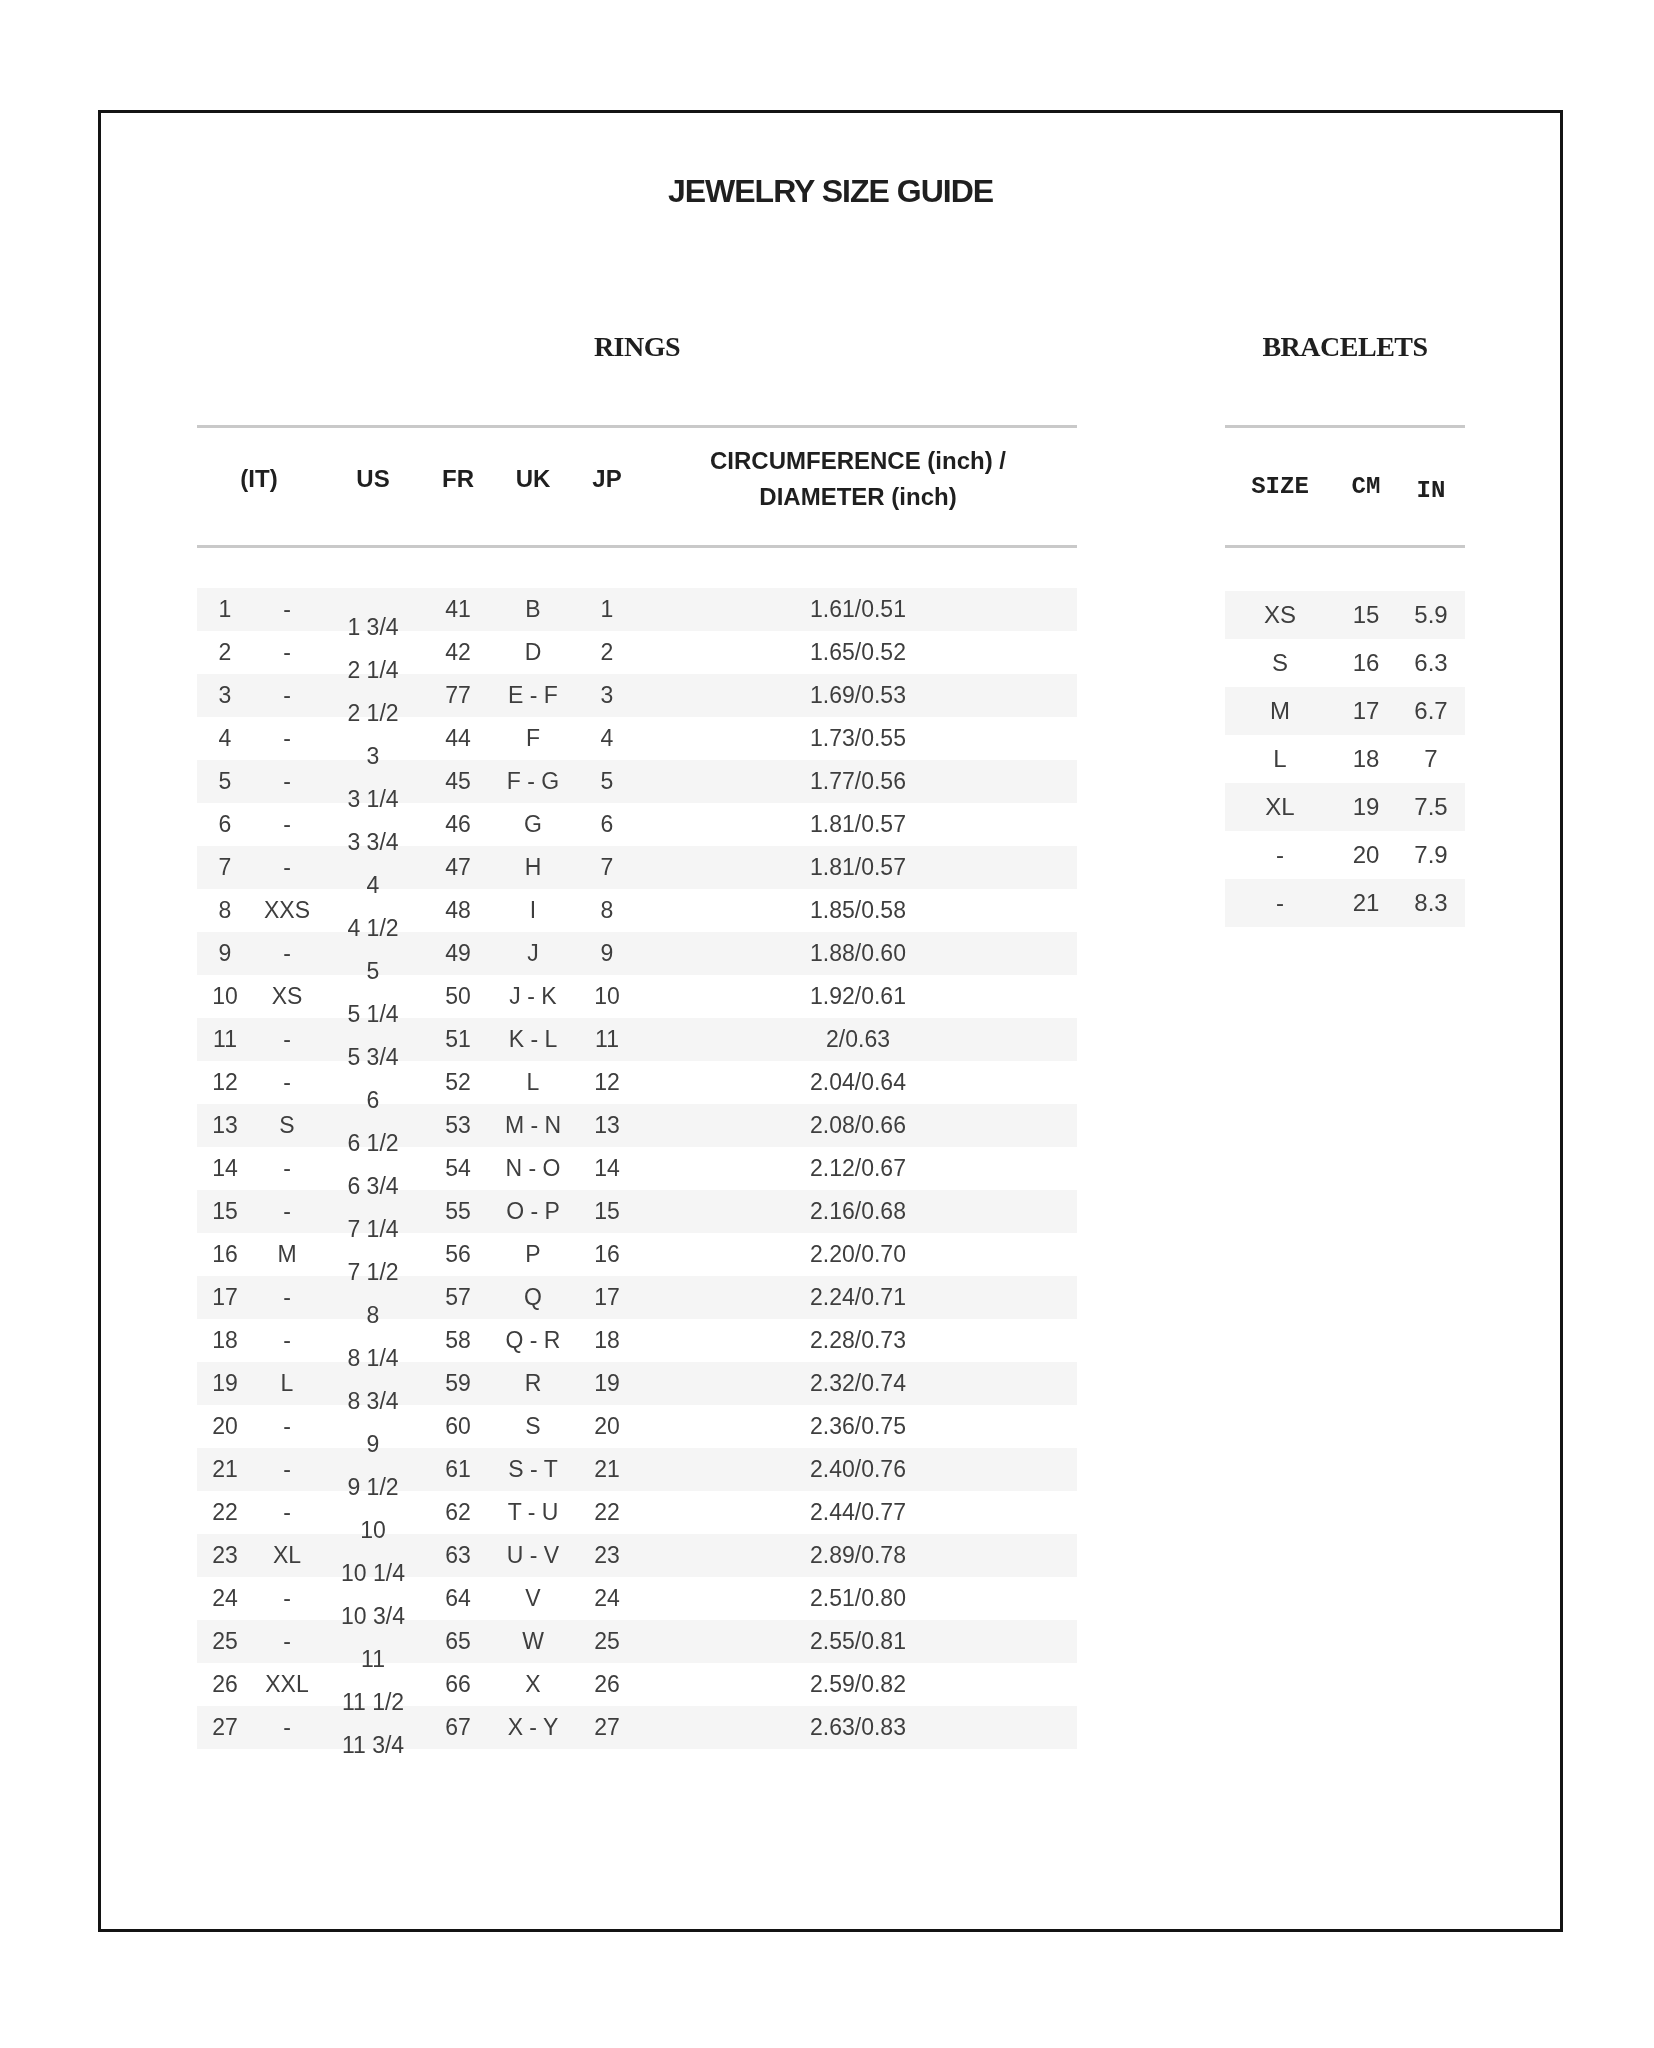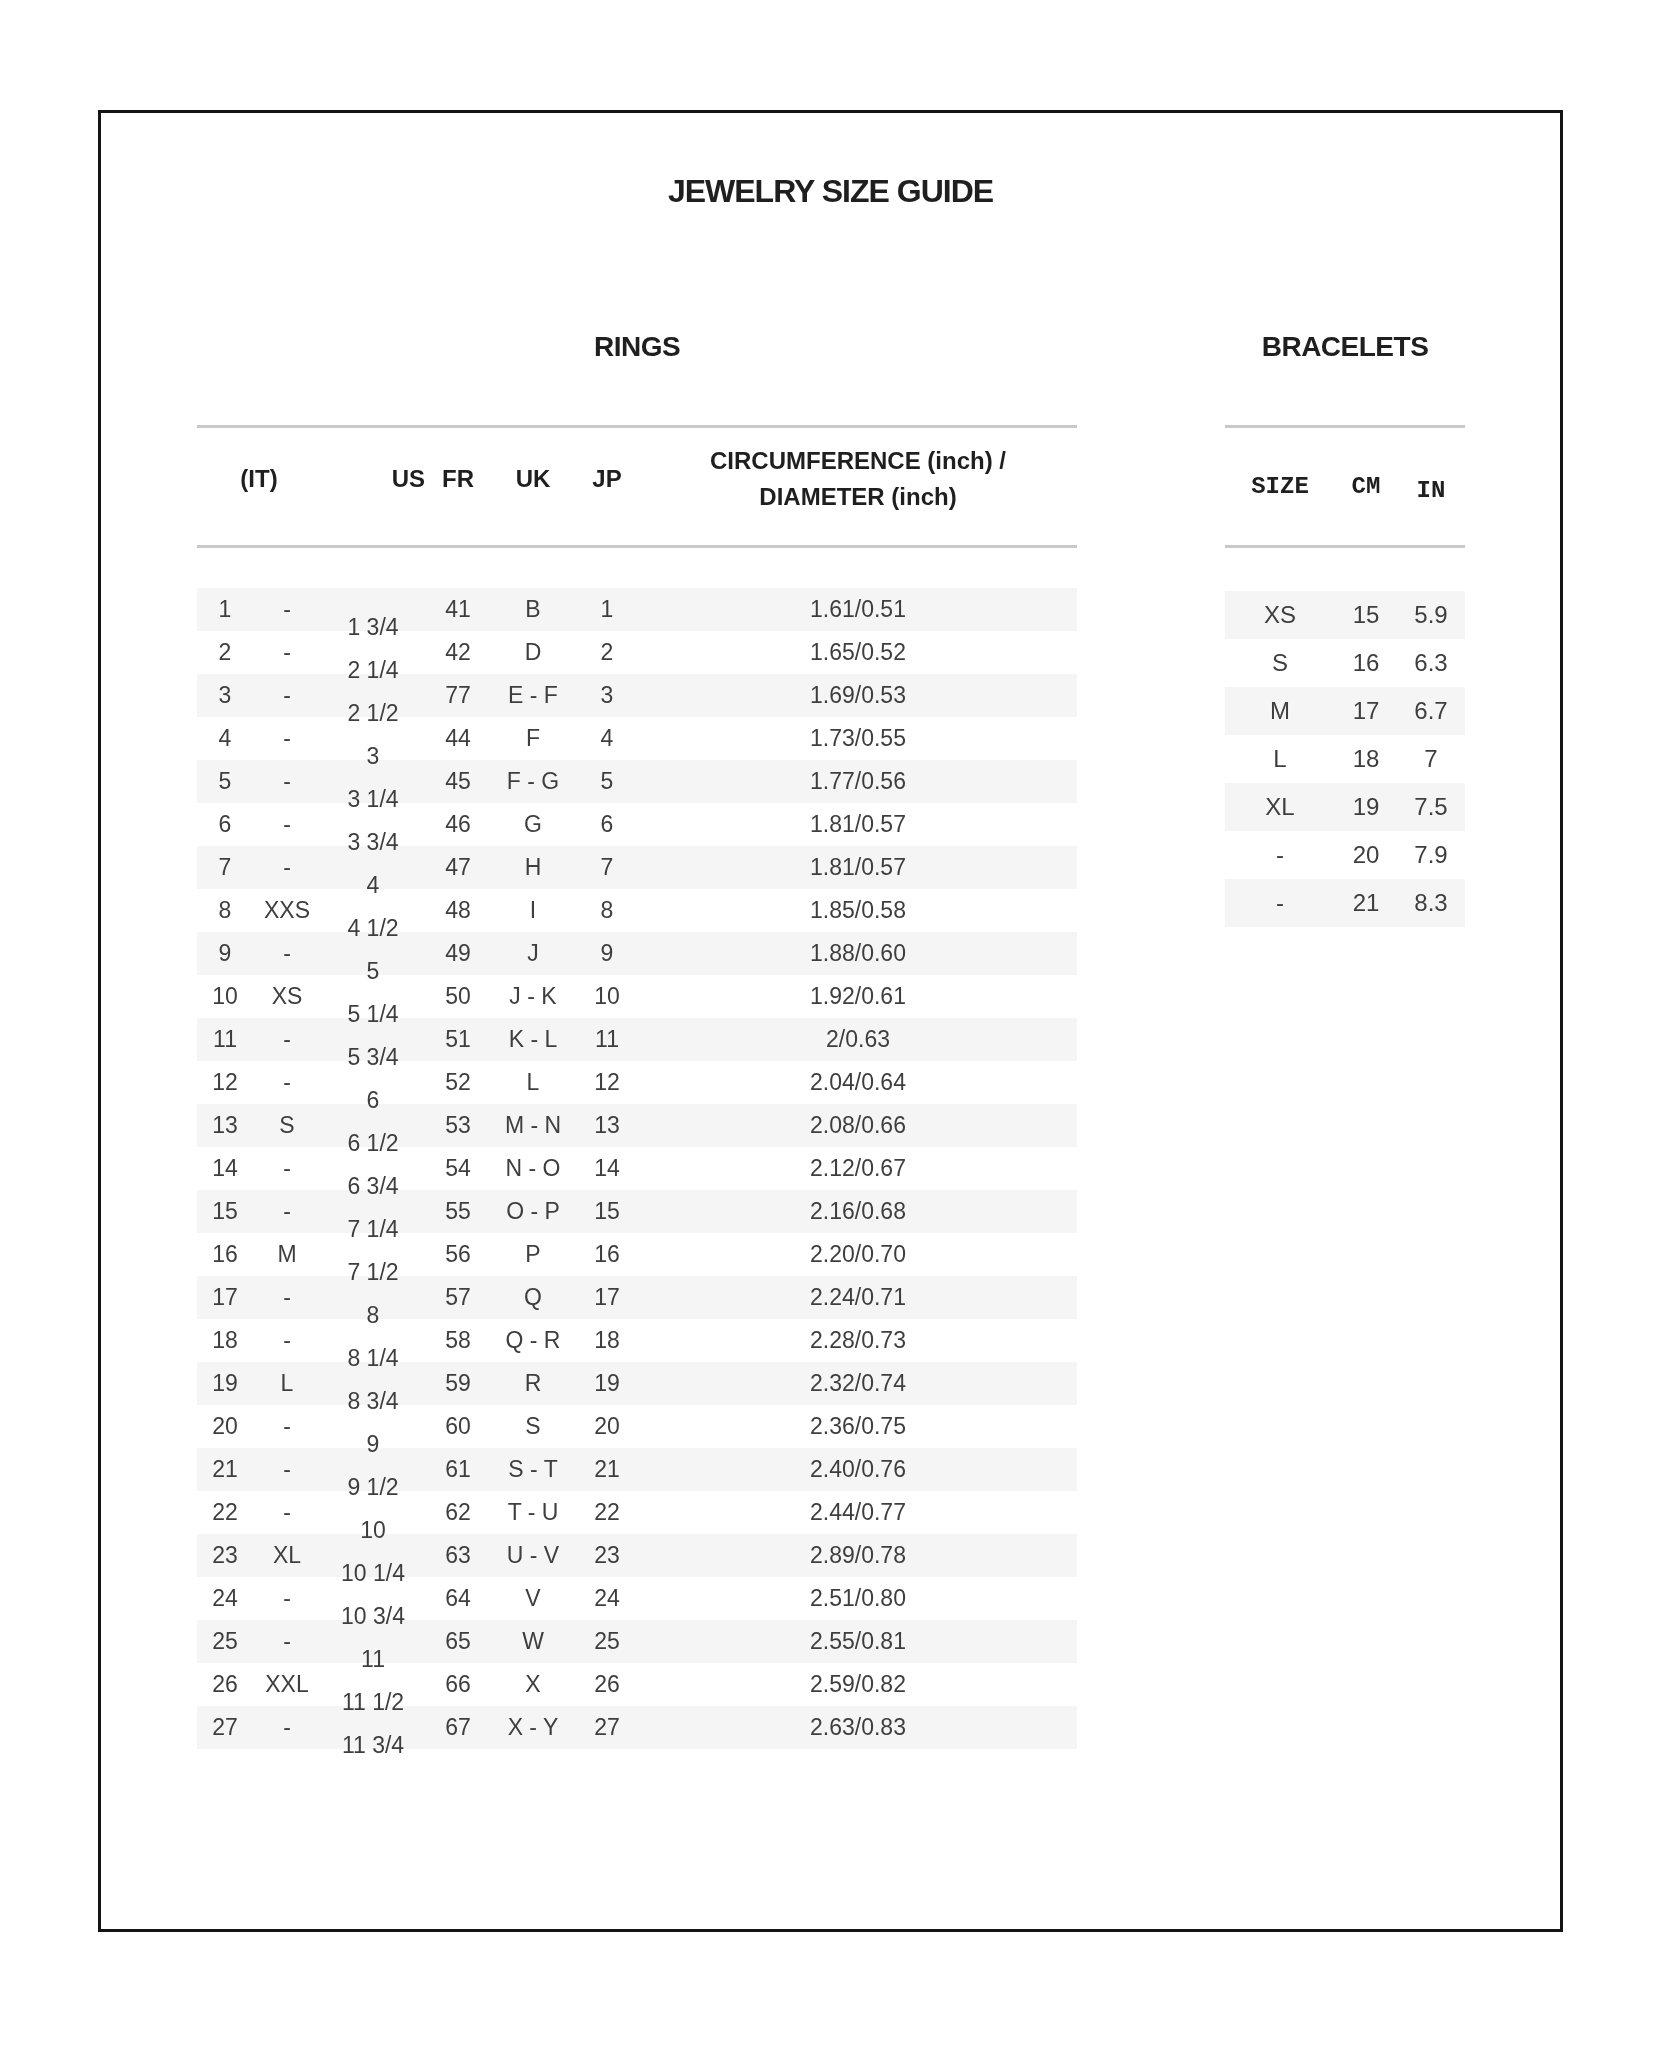--- a/index.html
+++ b/index.html
@@ -30,37 +30,38 @@
     font-size:32px;font-weight:bold;
     letter-spacing:-1px;
     color:var(--heading);
   }
   .section-label{
     position:absolute;top:218px;
     text-align:center;
     font-size:28px;font-weight:bold;
     letter-spacing:-0.5px;
     color:var(--heading);
+    font-family:Liberation Serif, serif;
   }
   .rings-label{left:96px;width:880px;}
   .bracelets-label{left:1124px;width:240px;}
   .rule{position:absolute;height:3px;background:var(--rule);}
   .rule-rings-top{left:96px;width:880px;top:312px;}
   .rule-rings-bottom{left:96px;width:880px;top:432px;}
   .rule-bracelets-top{left:1124px;width:240px;top:312px;}
   .rule-bracelets-bottom{left:1124px;width:240px;top:432px;}
 
   .rings-header{
     position:absolute;left:96px;top:315px;width:880px;height:101px;
     display:flex;align-items:center;
     font-size:24px;font-weight:bold;color:var(--heading);
   }
   .rh{text-align:center;}
   .rh-it{width:124px;}
-  .rh-us{width:104px;text-align:right;}
+  .rh-us{width:104px;}
   .rh-fr{width:66px;}
   .rh-uk{width:84px;}
   .rh-jp{width:64px;}
   .rh-circ{flex:1;line-height:36px;}
 
   .rings-rows{position:absolute;left:96px;top:475px;width:880px;}
   .r-row{display:flex;align-items:center;height:43px;font-size:23px;color:var(--text);}
   .r-row:nth-child(odd){background:var(--stripe);}
   .rc{text-align:center;}
   .rc1{width:56px;}

